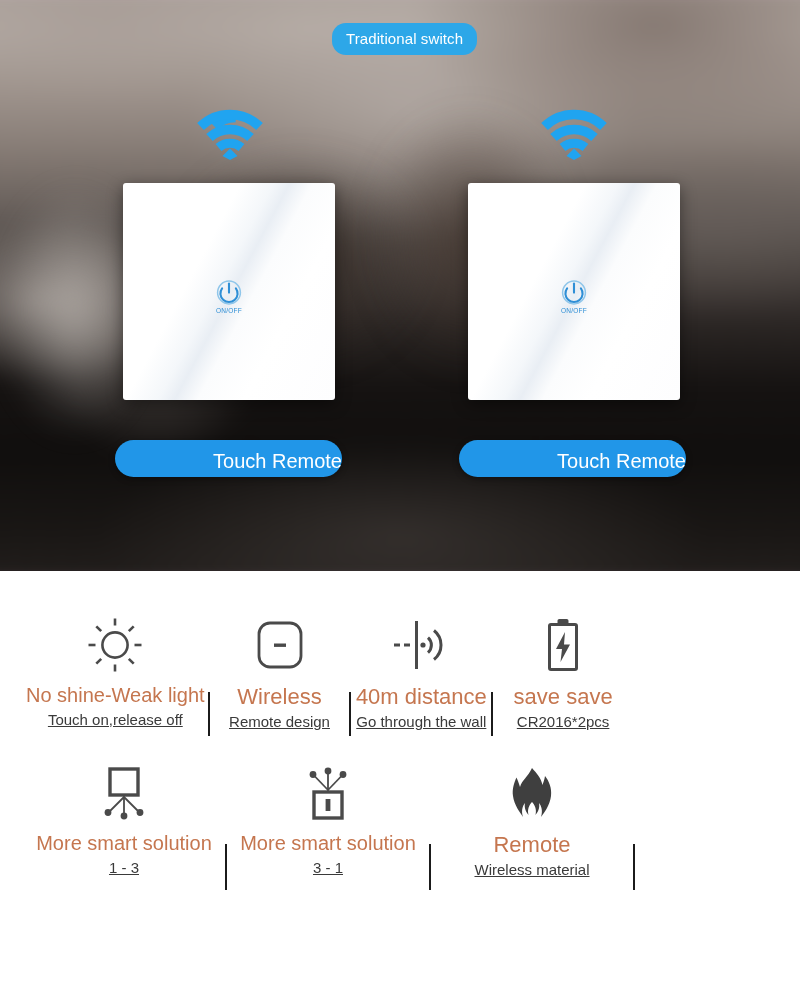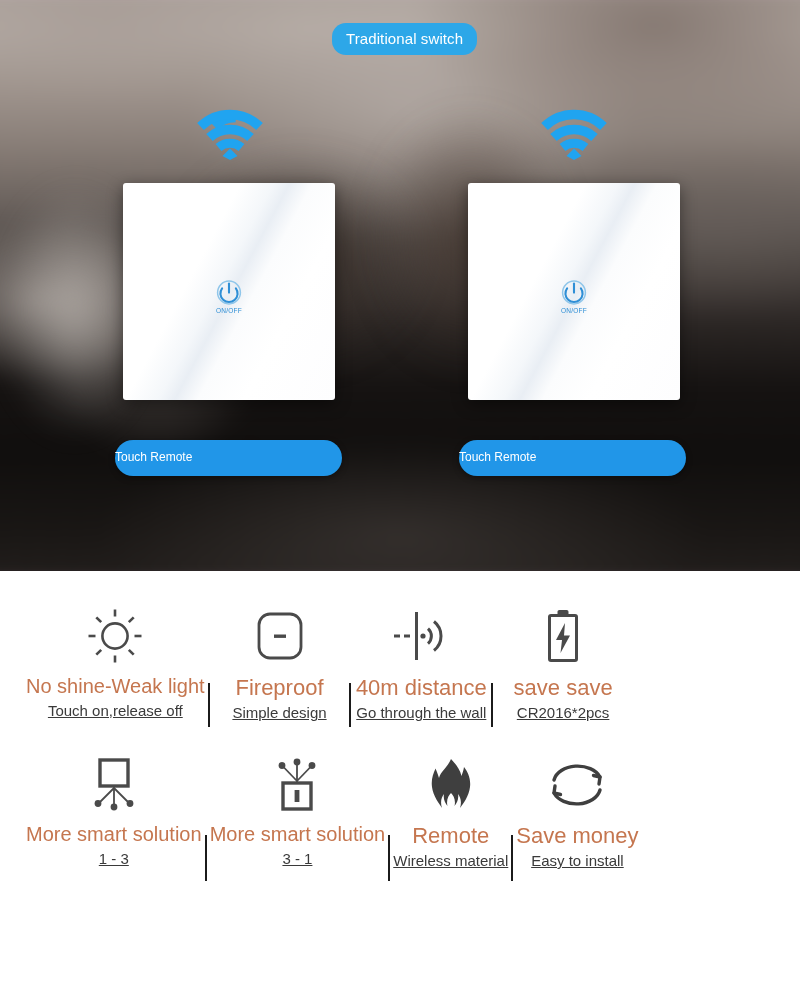--- a/index.html
+++ b/index.html
@@ -117,35 +117,36 @@
     font-size: 6.5px;
     color: #2f8fd6;
     letter-spacing: .2px;
     line-height: 1;
   }
 
   .touch-btn {
     position: absolute;
     background: #2196e8;
     color: #ffffff;
-    font-size: 12px;
+    font-size: 20px;
     line-height: 1;
-    padding: 11px 0 13px;
+    padding: 11px 0 6px;
     border-radius: 19px;
-    text-align: left;
+    text-align: right;
     width: 227px;
     box-shadow: 0 2px 6px rgba(0,0,0,.35);
   }
   .touch-left  { left: 115px; top: 440px; }
   .touch-right { left: 459px; top: 440px; }
 
   
   .features {
     width: 656px;
     padding: 26px 22px 10px;
+    margin-top: 9px;
   }
   .frow {
     display: flex;
     width: 100%;
   }
   .fcell {
     flex: 1;
     display: flex;
     flex-direction: column;
     align-items: center;
@@ -267,22 +268,22 @@
       <div class="fsep"></div>
     </div>
 
     <div class="fcell">
       <div class="ficon">
         <svg width="54" height="58" viewBox="0 0 54 58">
           <rect x="6" y="7" width="42" height="44" rx="11" ry="11" fill="none" stroke="#4a4a4a" stroke-width="2.8"></rect>
           <rect x="21" y="27.5" width="12" height="3.4" fill="#4a4a4a"></rect>
         </svg>
       </div>
-      <div class="ftitle big">Fireproof</div>
-      <div class="fsub">Simple design</div>
+      <div class="ftitle big">Wireless</div>
+      <div class="fsub">Remote design</div>
       <div class="fsep"></div>
     </div>
 
     <div class="fcell">
       <div class="ficon">
         <svg width="62" height="58" viewBox="0 0 62 58">
           <g stroke="#4a4a4a" stroke-width="3" stroke-linecap="butt">
             <line x1="4" y1="29" x2="10" y2="29"></line>
             <line x1="14" y1="29" x2="20" y2="29"></line>
             <line x1="26.5" y1="5" x2="26.5" y2="53"></line>
@@ -362,27 +363,15 @@
                    C30 47 32 43 31 38 C33.5 41 35 46 33 52
                    C36 48 42 40 43 31 C44 23 41 16 37 11
                    C36.5 14.5 35.5 17 34.5 20 C33 13 28.5 8 24 3 Z" fill="#3f3f3f"></path>
         </svg>
       </div>
       <div class="ftitle big">Remote</div>
       <div class="fsub">Wireless material</div>
       <div class="fsep"></div>
     </div>
 
-    <div class="fcell">
-      <div class="ficon">
-        <svg width="66" height="58" viewBox="0 0 66 58">
-          <path d="M10 24 A24 17 0 0 1 56 21" fill="none" stroke="#3f3f3f" stroke-width="3.4" stroke-linecap="round"></path>
-          <path d="M56 21 L49.5 19.5 M56 21 L55 28" fill="none" stroke="#3f3f3f" stroke-width="3.4" stroke-linecap="round"></path>
-          <path d="M56 34 A24 17 0 0 1 10 37" fill="none" stroke="#3f3f3f" stroke-width="3.4" stroke-linecap="round"></path>
-          <path d="M10 37 L16.5 38.5 M10 37 L11 30" fill="none" stroke="#3f3f3f" stroke-width="3.4" stroke-linecap="round"></path>
-        </svg>
-      </div>
-      <div class="ftitle big">Save money</div>
-      <div class="fsub">Easy to install</div>
-    </div>
 
   </div>
 </div>
 
 </body></html>

